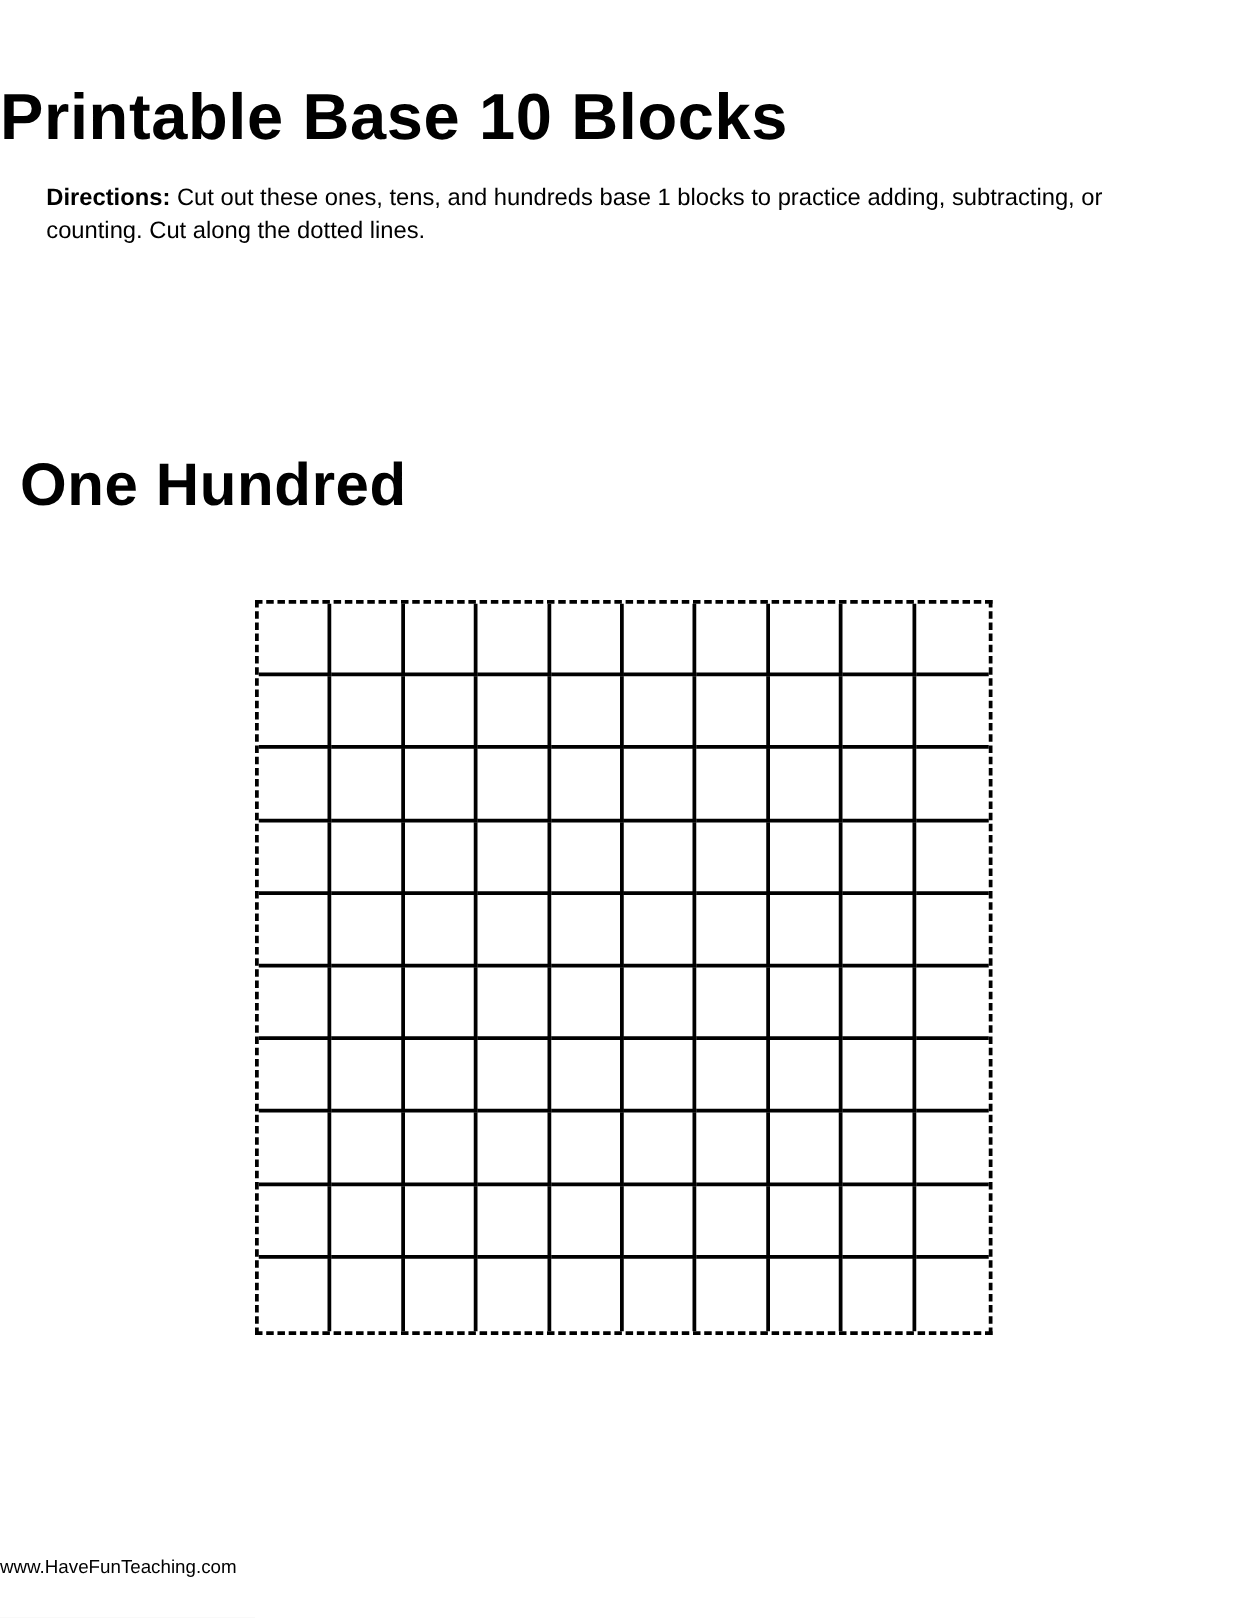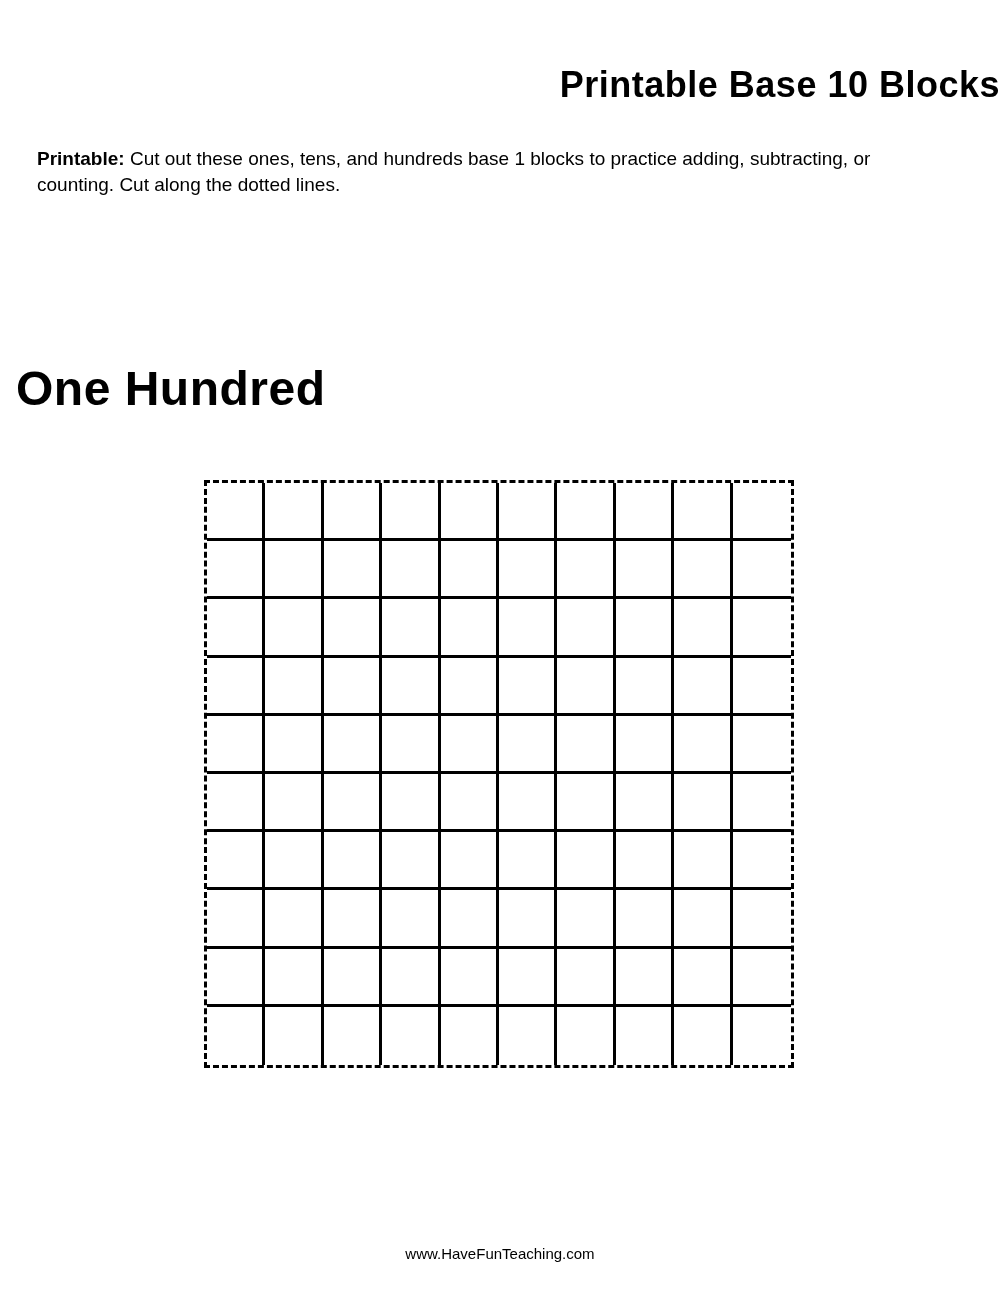--- a/index.html
+++ b/index.html
@@ -21,22 +21,22 @@
     margin: 0 auto;
     background: var(--bg);
     overflow: hidden;
   }
   .title {
     position: absolute;
     top: 64px;
     left: 0;
     width: 100%;
     margin: 0;
-    text-align: right;
-    font-size: 36px;
+    text-align: left;
+    font-size: 52px;
     font-weight: bold;
     letter-spacing: 0.5px;
     color: var(--ink);
   }
   .directions {
     position: absolute;
     top: 146px;
     left: 37px;
     width: 912px;
     margin: 0;
@@ -72,34 +72,33 @@
     border-right: 3px solid var(--line);
     border-bottom: 3px solid var(--line);
   }
   .hundred-grid .cell.last-col { border-right: none; }
   .hundred-grid .cell.last-row { border-bottom: none; }
   .footer {
     position: absolute;
     top: 1245px;
     left: 0;
     width: 100%;
-    text-align: center;
     font-size: 15px;
     color: var(--ink);
   }
 </style>
 </head>
 <body>
 
 <div class="page">
 
   <h1 class="title">Printable Base 10 Blocks</h1>
 
   <p class="directions">
-    <span class="dir-label">Printable:</span>
+    <span class="dir-label">Directions:</span>
     <span>Cut out these ones, tens, and hundreds base 1 blocks to practice adding, subtracting, or counting. Cut along the dotted lines.</span>
   </p>
 
   <h2 class="section-heading">One Hundred</h2>
 
   <div class="hundred-grid" id="hundred-grid">
       <div class="cell"></div>
       <div class="cell"></div>
       <div class="cell"></div>
       <div class="cell"></div>

